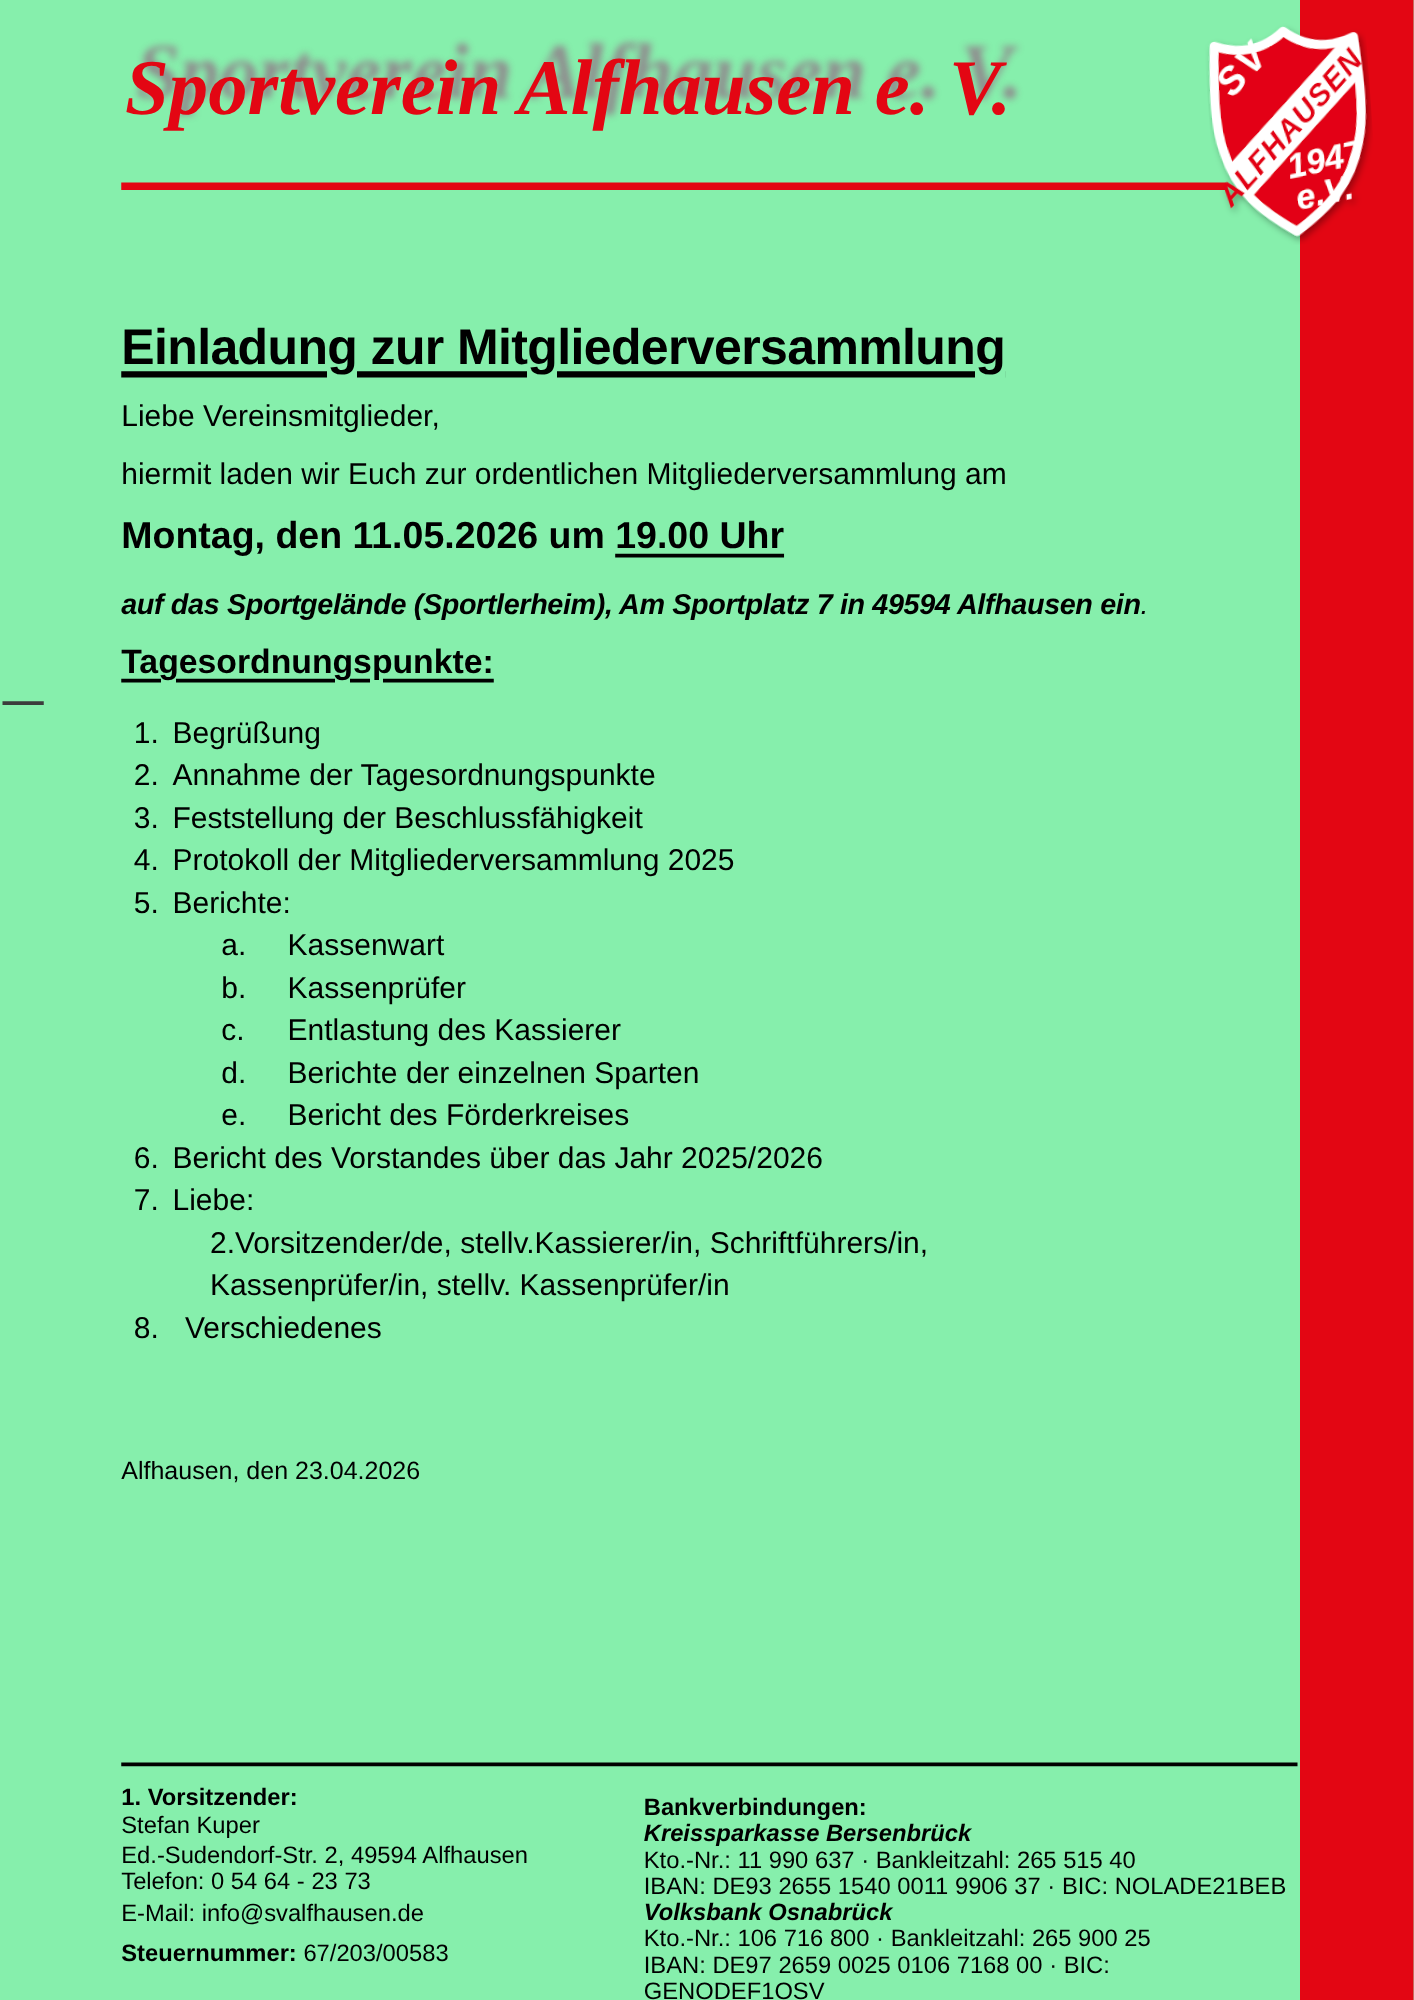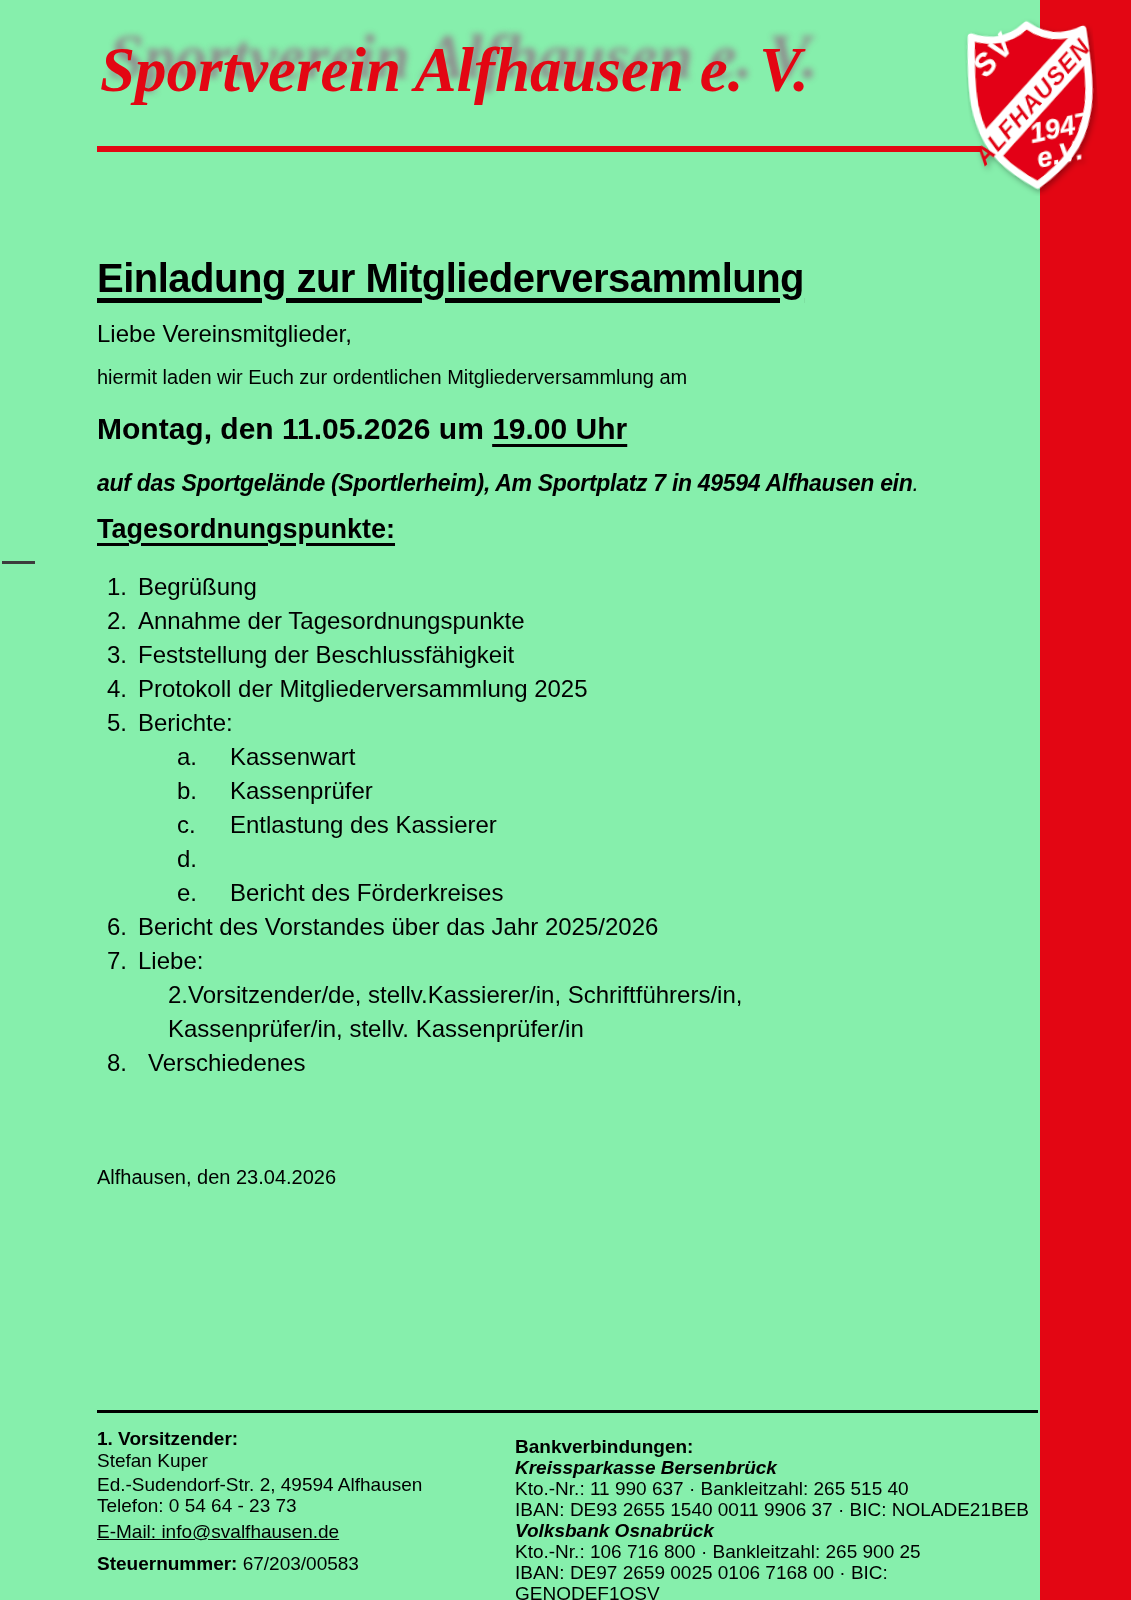--- a/index.html
+++ b/index.html
@@ -23,21 +23,21 @@
   .logo { position:absolute; left:968px; top:12px; width:130px; height:184px; transform:rotate(-4deg); }
 
   .fold-mark { position:absolute; left:2px; top:561px; width:33px; height:3px; background:#3c3c3c; }
 
   
   .title {
     position:absolute; left:97px; top:256px; font-size:40px; font-weight:bold; letter-spacing:-0.5px;
     text-decoration:underline; text-decoration-thickness:5px; text-underline-offset:6px; white-space:nowrap;
   }
   .salutation { position:absolute; left:97px; top:320px; font-size:24px; }
-  .intro      { position:absolute; left:97px; top:366px; font-size:20px; white-space:nowrap; }
+  .intro      { position:absolute; left:97px; top:366px; font-size:24px; white-space:nowrap; }
   .dateline   { position:absolute; left:97px; top:412px; font-size:30px; font-weight:bold; white-space:nowrap; }
   .dateline .time { text-decoration:underline; text-decoration-thickness:3px; text-underline-offset:5px; }
   .location   { position:absolute; left:97px; top:470px; font-size:23px; font-weight:bold; letter-spacing:-0.3px; white-space:nowrap;font-style:italic; }
   .location .period { font-weight:normal; }
   .agenda-head {
     position:absolute; left:97px; top:514px; font-size:27px; font-weight:bold;
     text-decoration:underline; text-decoration-thickness:3px; text-underline-offset:5px; white-space:nowrap;
   }
 
   .agenda { position:absolute; left:97px; top:572px; width:900px; font-size:24px; }
@@ -49,21 +49,21 @@
   .row.wide .m { width:41px; }
 
   .closing { position:absolute; left:97px; top:1166px; font-size:20px; }
 
   
   .footer-rule { position:absolute; left:97px; top:1410px; width:941px; height:3px; background:#000; }
   .footer-left { position:absolute; left:97px; top:1428px; width:400px; font-size:19px; line-height:21px; }
   .footer-right { position:absolute; left:515px; top:1436px; width:520px; font-size:19px; line-height:21px; }
   .b  { font-weight:bold; }
   .bi { font-weight:bold; font-style:italic; }
-  .mt1 { margin-top:1px; } .mt3 { margin-top:3px; } .mt5 { margin-top:5px;text-decoration:underline; } .mt11 { margin-top:11px; }
+  .mt1 { margin-top:1px; } .mt3 { margin-top:3px; } .mt5 { margin-top:5px; } .mt11 { margin-top:11px; }
 </style>
 </head>
 <body>
 
 <div class="page">
 
   <div class="stripe">
     
   </div>
 
@@ -134,20 +134,21 @@
     <div class="row sub">
         <span class="m">b.</span>
         <span>Kassenprüfer</span>
       </div>
     <div class="row sub">
         <span class="m">c.</span>
         <span>Entlastung des Kassierer</span>
       </div>
     <div class="row sub">
         <span class="m">d.</span>
+        <span>Berichte der einzelnen Sparten</span>
       </div>
     <div class="row sub">
         <span class="m">e.</span>
         <span>Bericht des Förderkreises</span>
       </div>
     <div class="row">
         <span class="m">6.</span>
         <span>Bericht des Vorstandes über das Jahr 2025/2026</span>
       </div>
     <div class="row">

